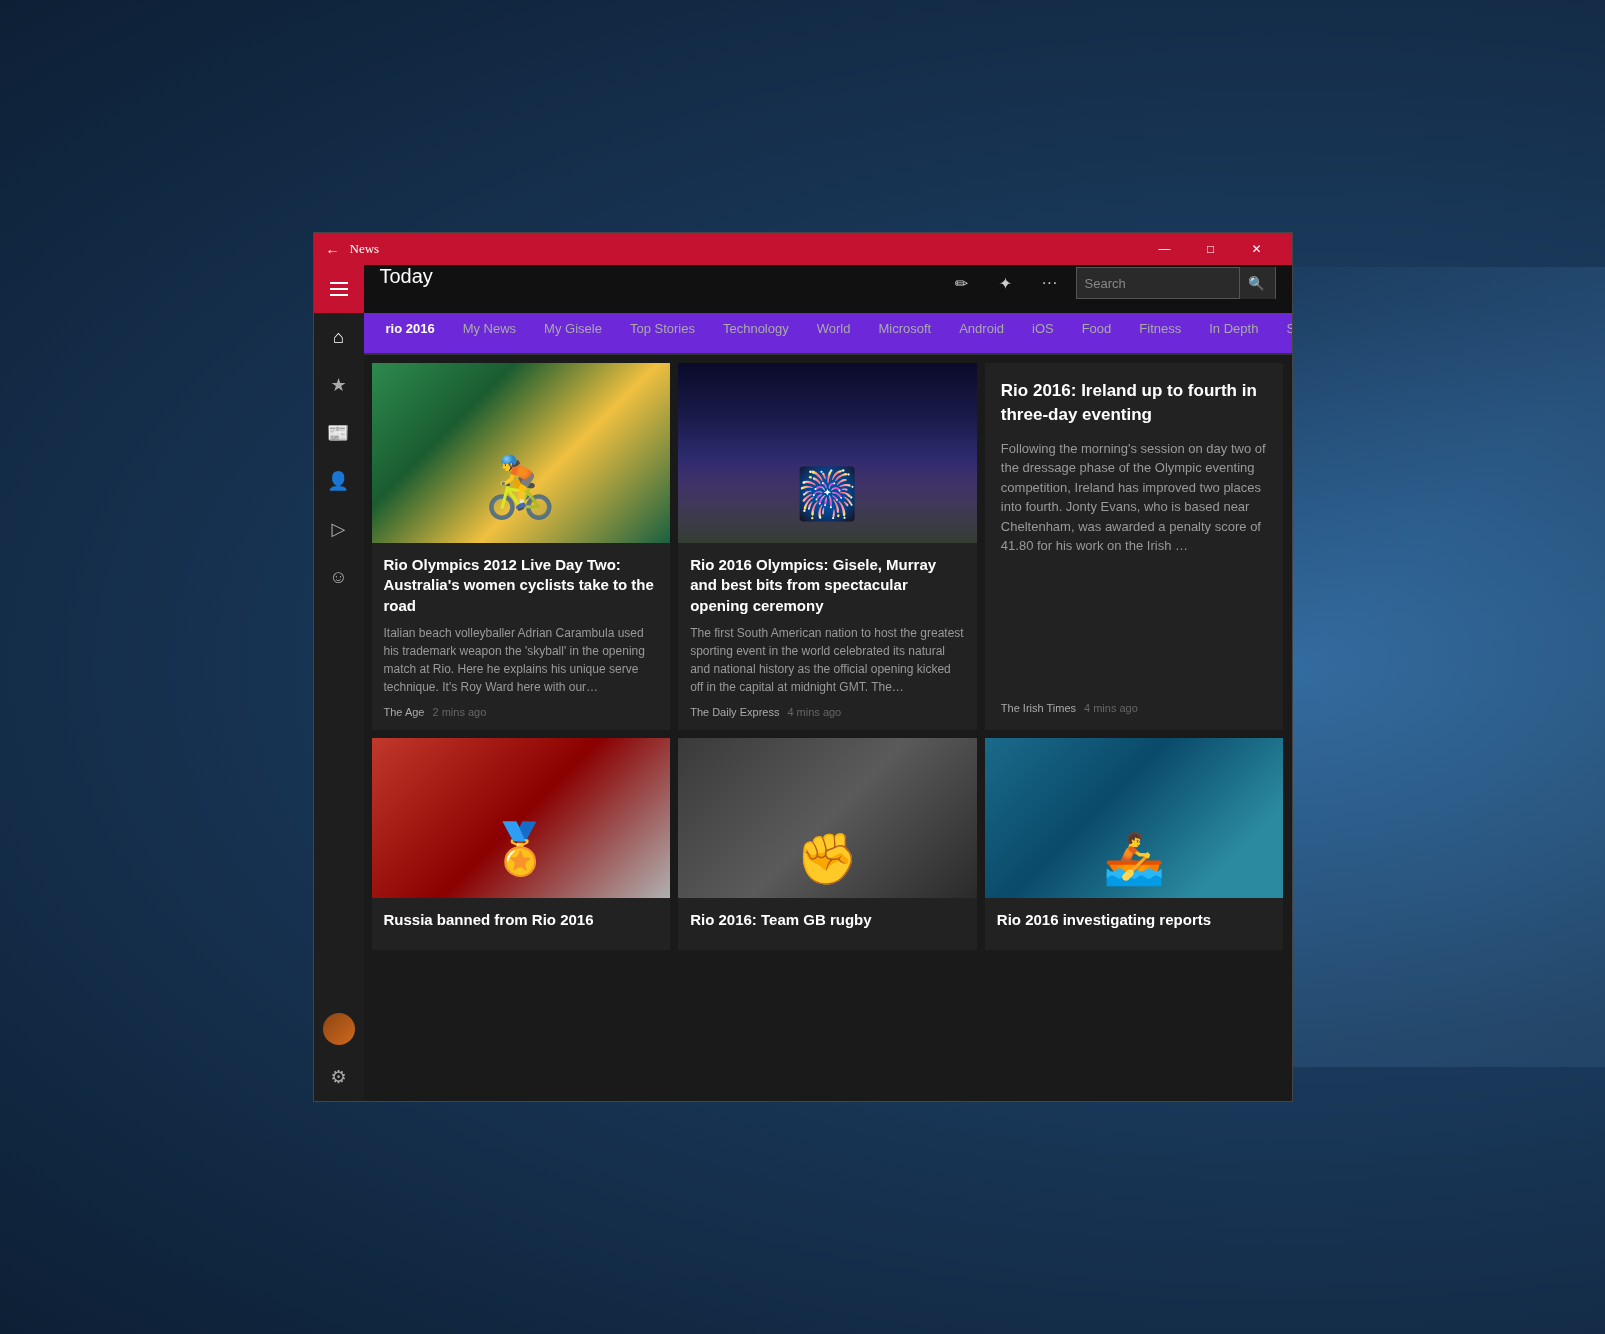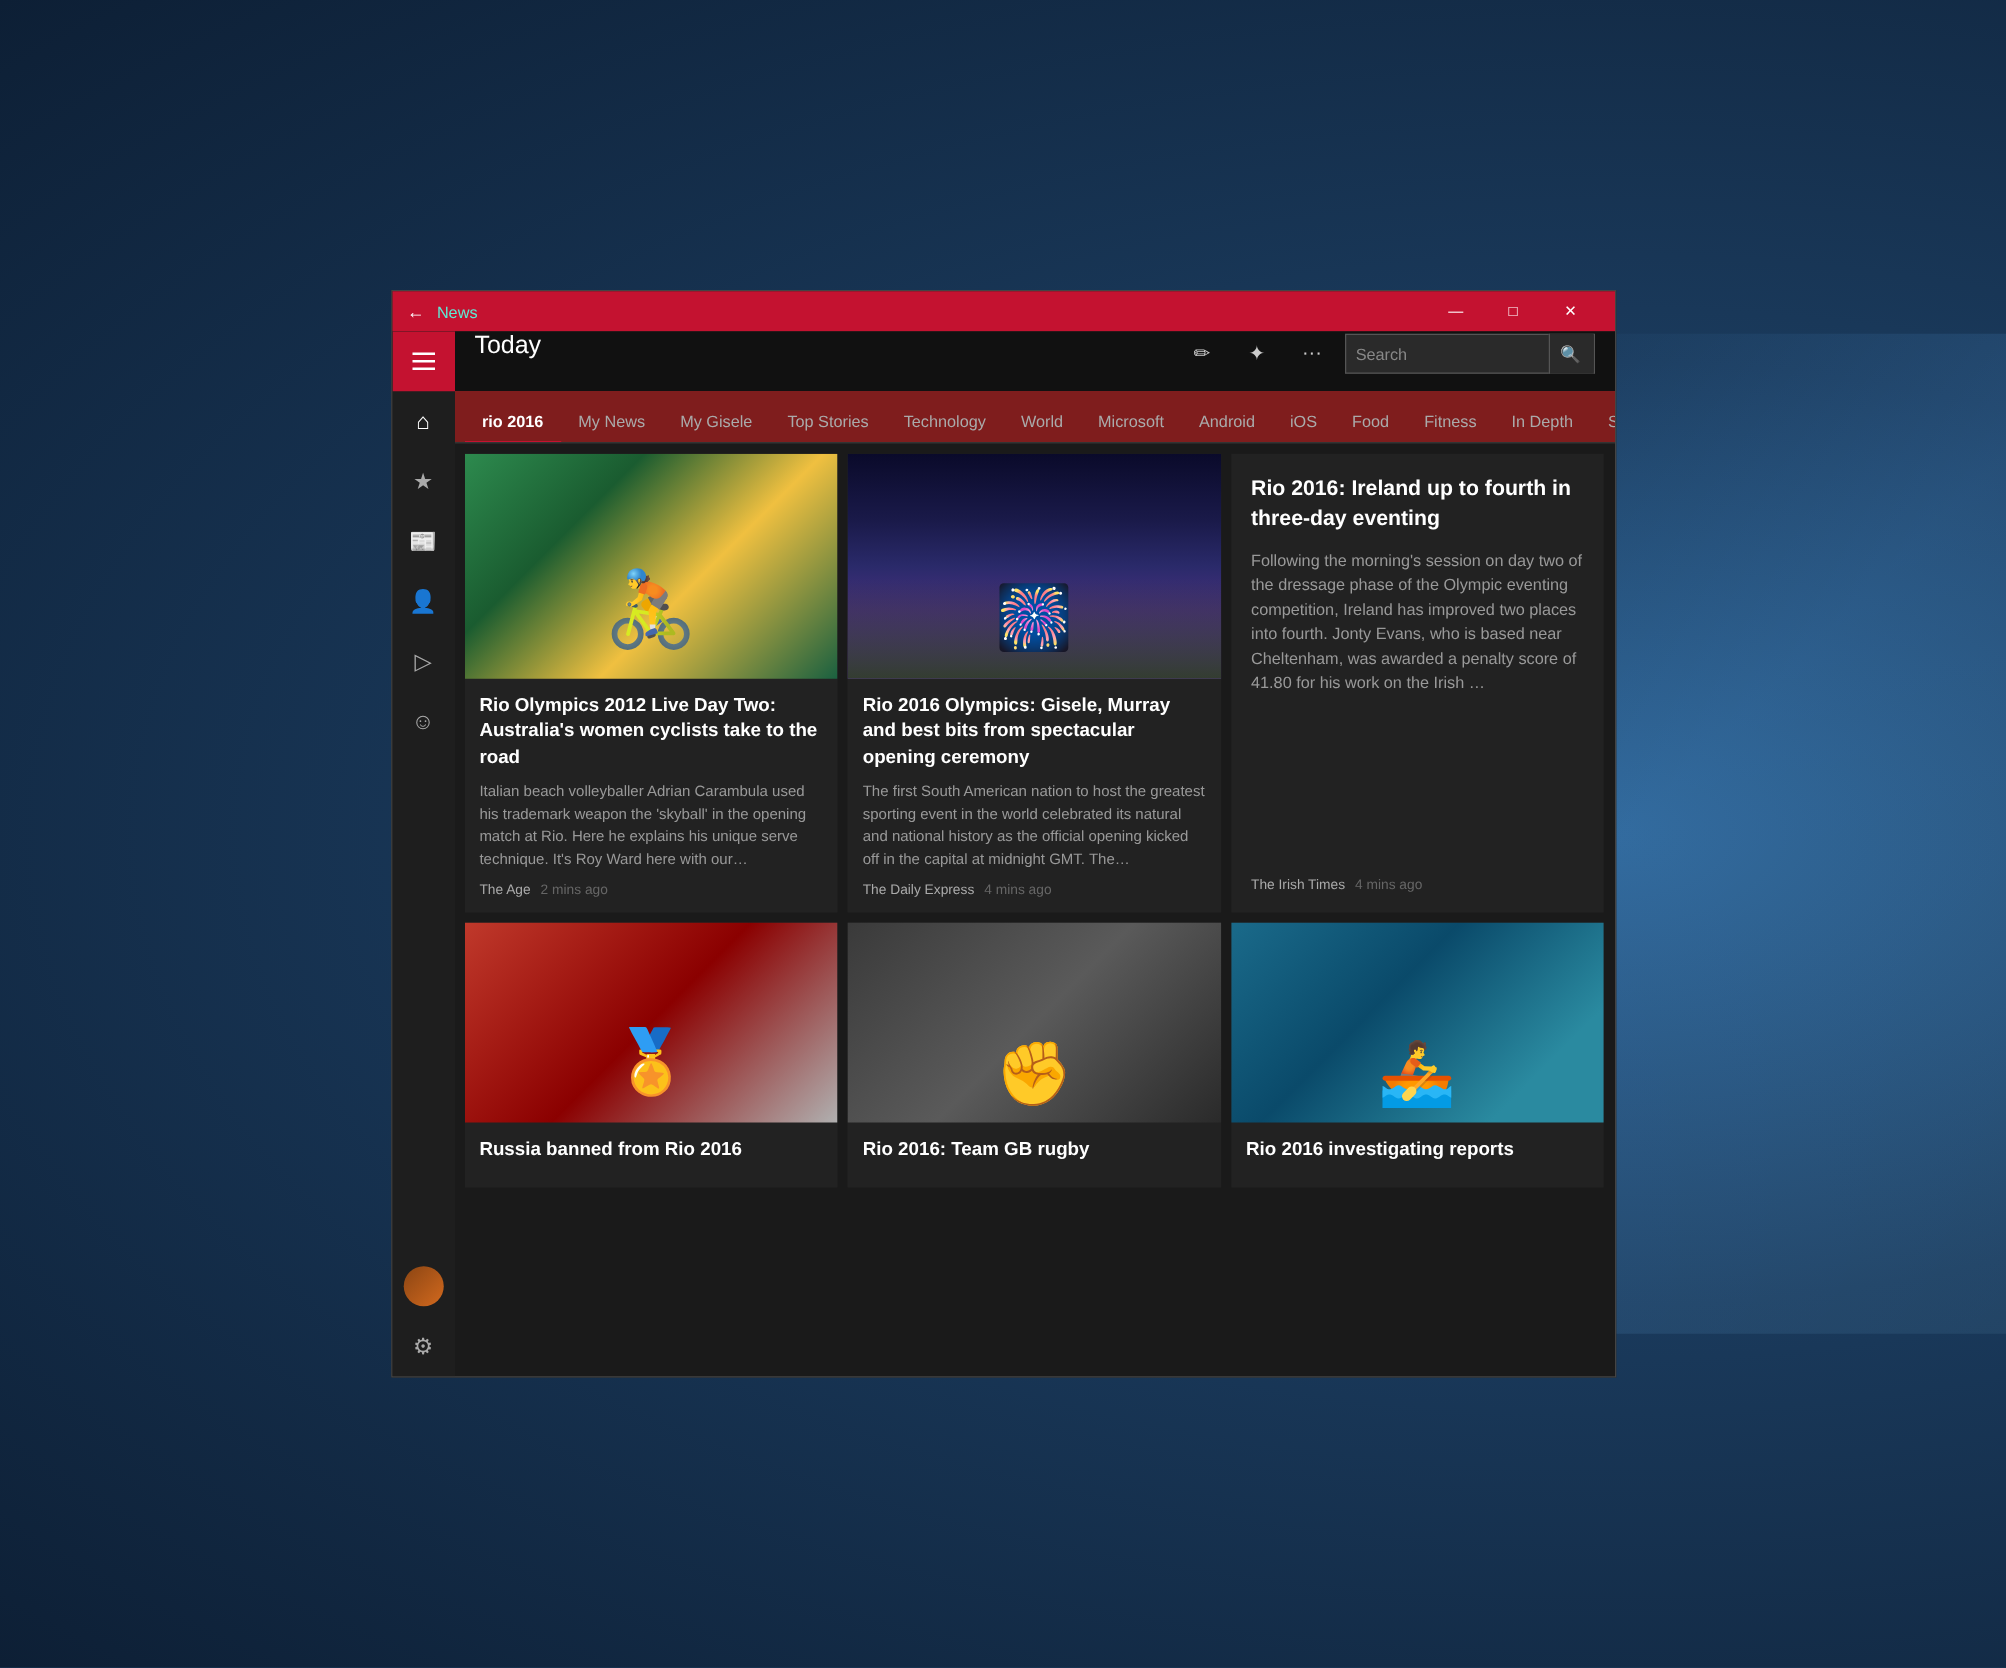--- a/index.html
+++ b/index.html
@@ -44,23 +44,24 @@
       padding: 0 12px;
       flex-shrink: 0;
     }
     .titlebar-back {
       color: white;
       font-size: 14px;
       margin-right: 10px;
       cursor: pointer;
     }
     .titlebar-title {
-      color: #5eead4;
+      color: #ffffff;
       font-size: 13px;
       flex: 1;
+      font-family: Liberation Serif, serif;
     }
     .titlebar-controls {
       display: flex;
       gap: 0;
     }
     .titlebar-btn {
       width: 46px;
       height: 32px;
       background: transparent;
       border: none;
@@ -205,23 +206,22 @@
       color: #ccc;
       cursor: pointer;
       display: flex;
       align-items: center;
       justify-content: center;
     }
 
     
     .nav-tabs {
       height: 42px;
-      background: #7f1d1d;
-      display: flex;
-      align-items: flex-end;
+      background: #6d28d9;
+      display: flex;
       padding: 0 8px;
       border-bottom: 2px solid #333;
       flex-shrink: 0;
       overflow-x: auto;
       scrollbar-width: none;
     }
     .nav-tabs::-webkit-scrollbar { display: none; }
     .nav-tab {
       color: #aaa;
       font-size: 13px;

